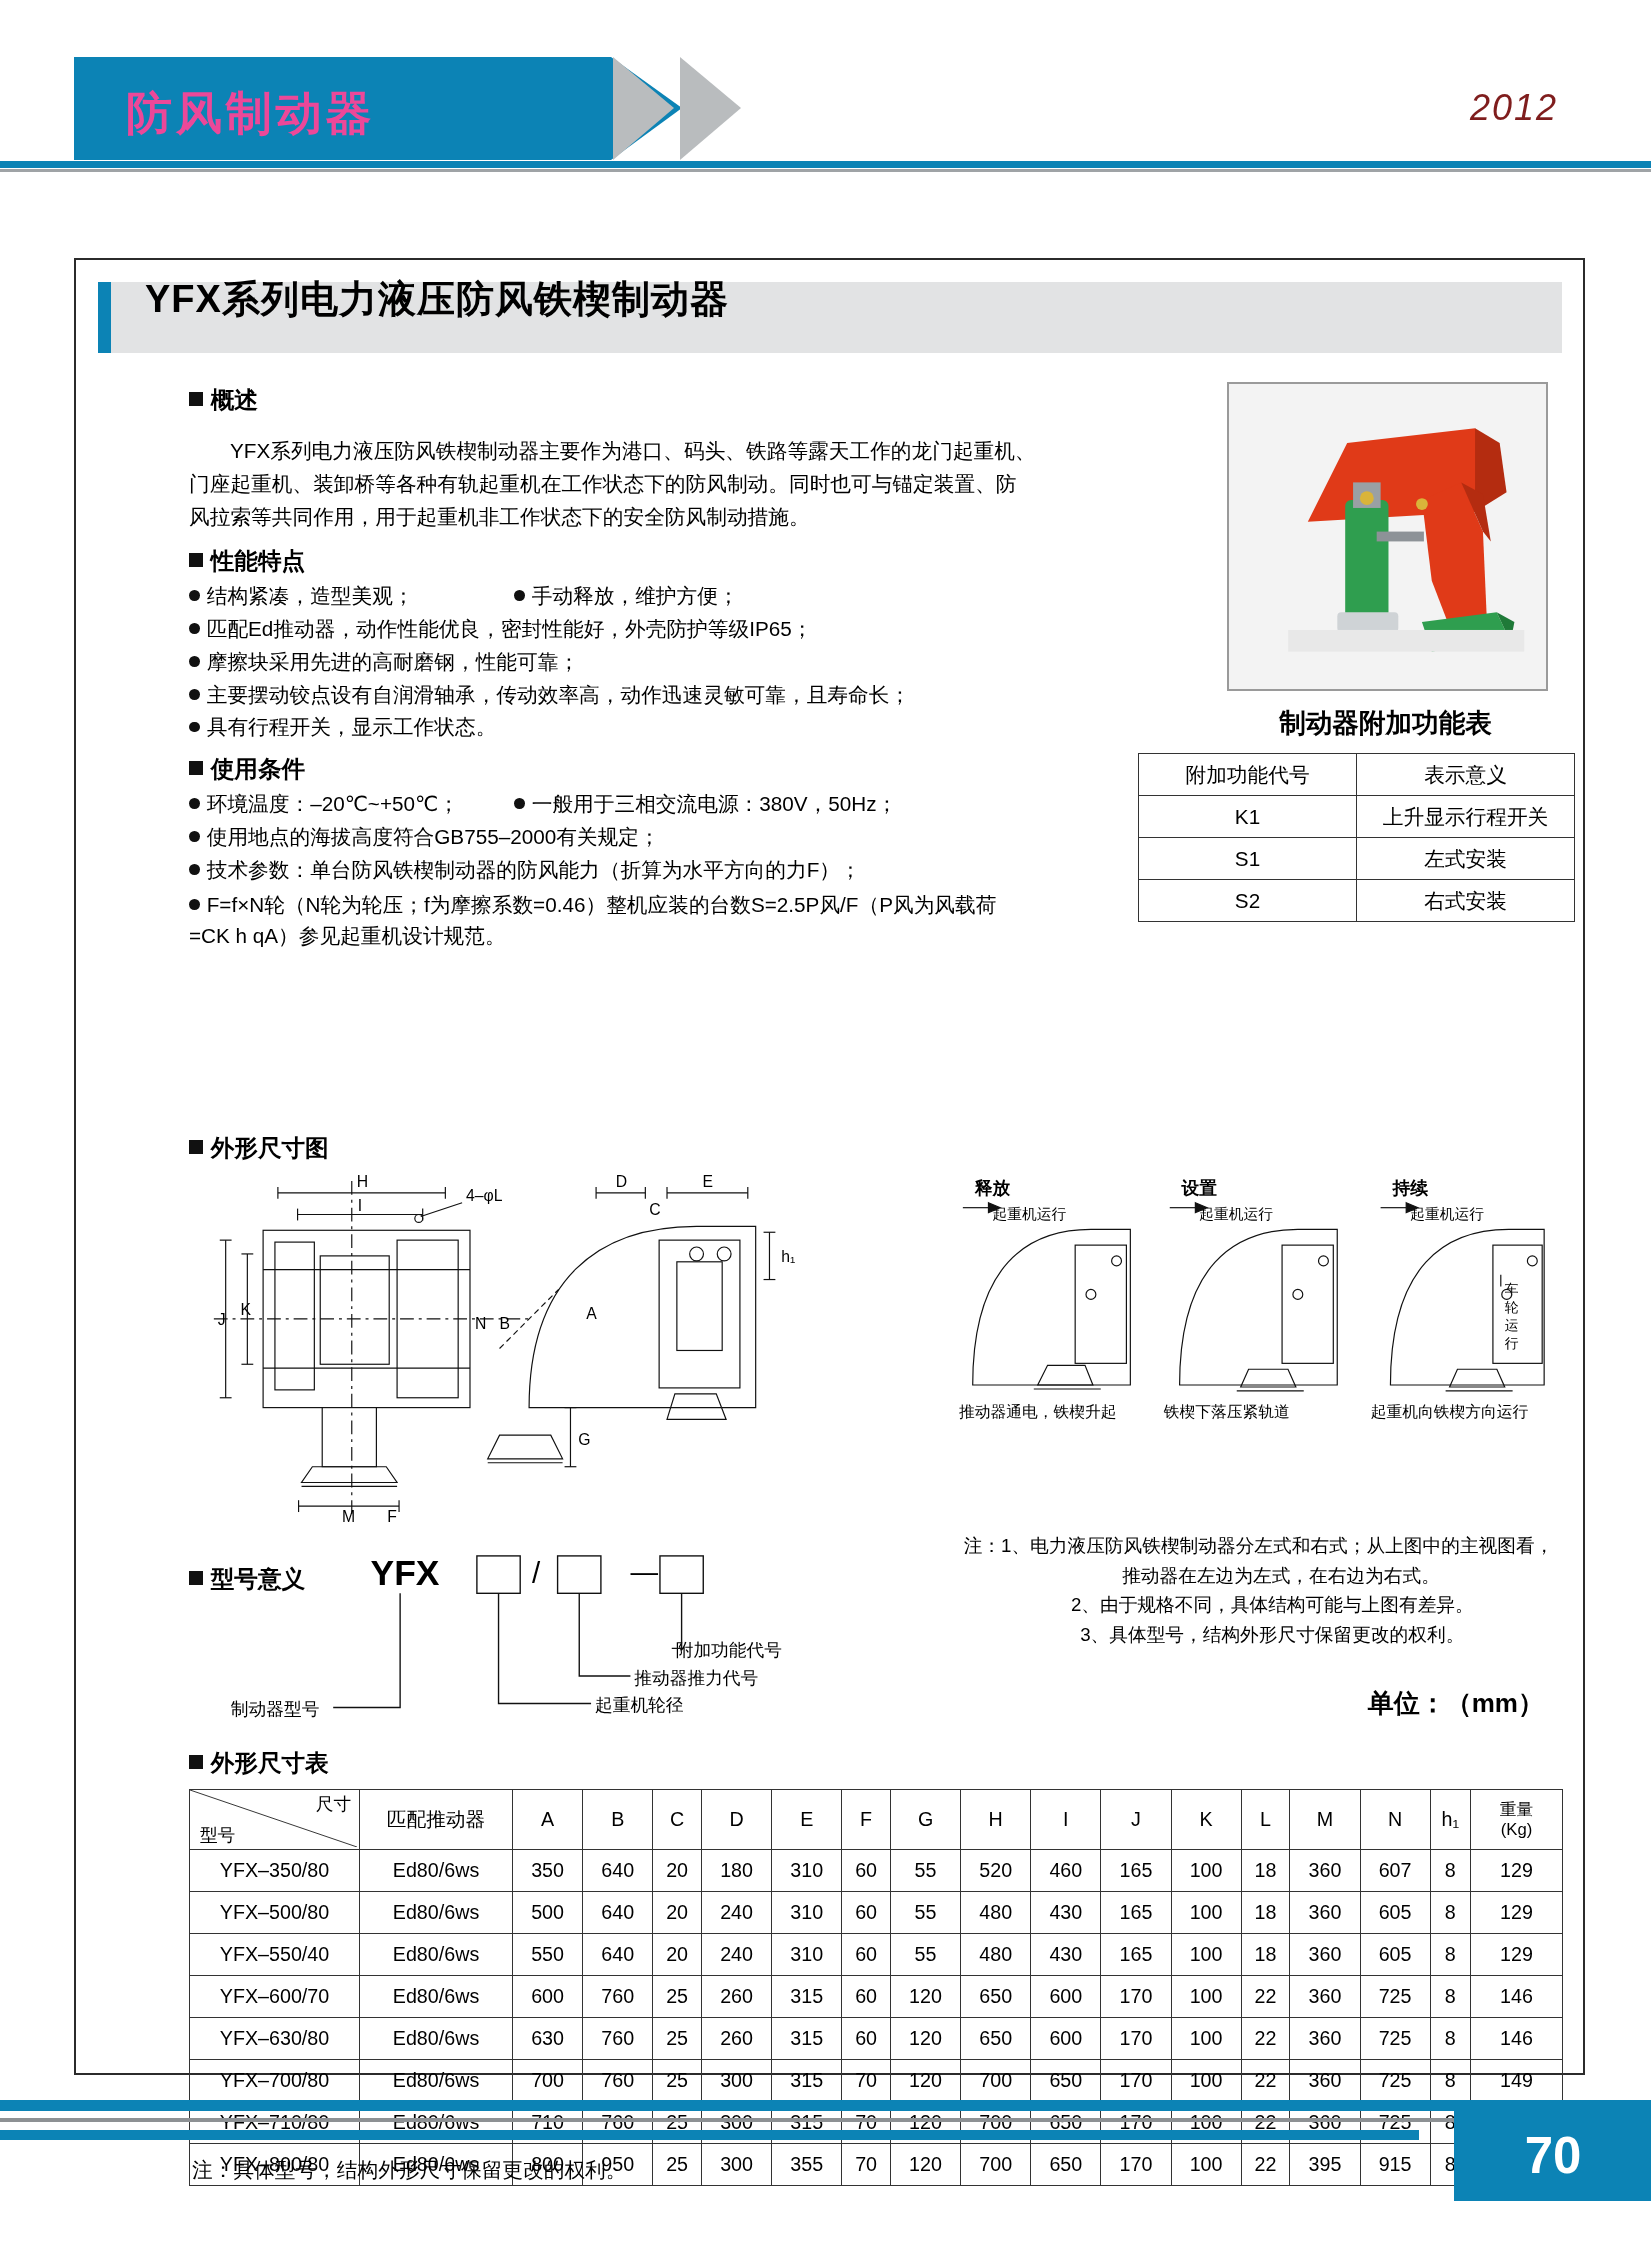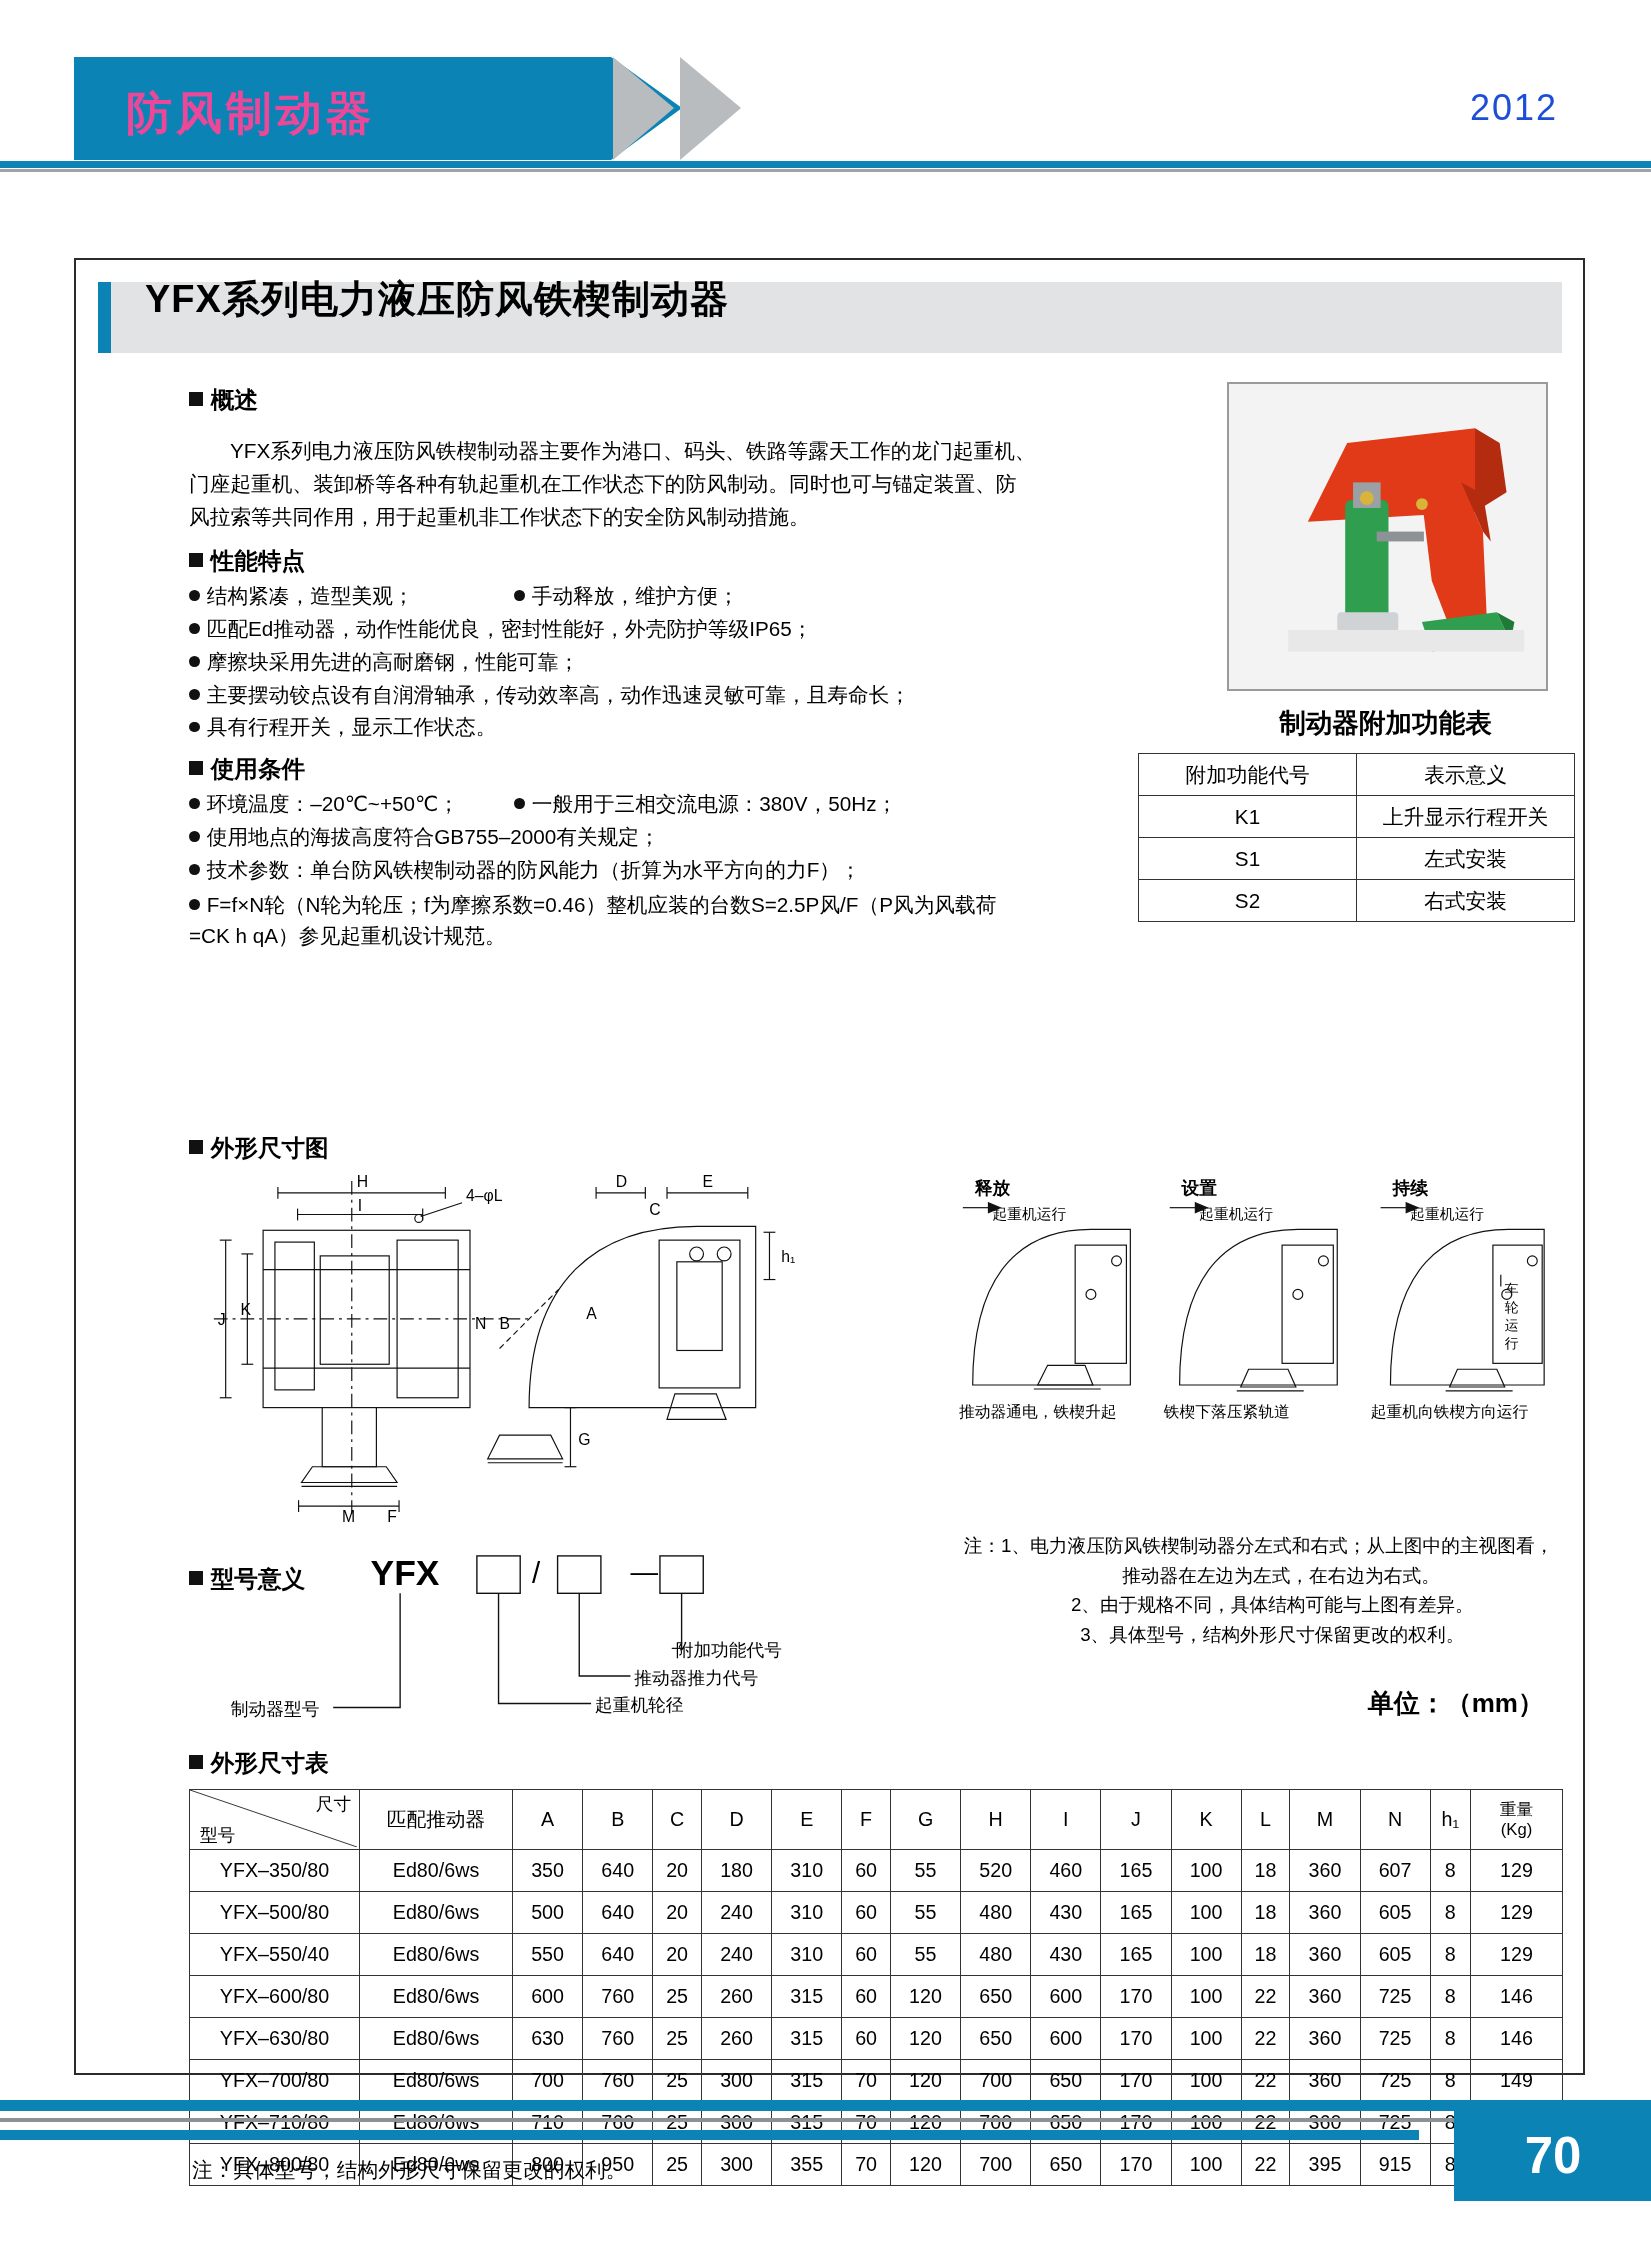--- a/index.html
+++ b/index.html
@@ -7,21 +7,21 @@
   .page{position:relative;width:1652px;height:2257px;overflow:hidden;}
 
   
   .header{position:absolute;left:0;top:57px;width:1652px;height:103px;background:#ffffff;}
   .hdr-blue{position:absolute;left:74px;top:0;width:537px;height:103px;background:#0c83b5;}
   .hdr-blue-arrow{position:absolute;left:611px;top:0;width:0;height:0;border-top:51px solid transparent;border-bottom:52px solid transparent;border-left:71px solid #0c83b5;}
   .hdr-title{position:absolute;left:126px;top:25.6px;font-size:46px;font-weight:bold;color:#ec4899;letter-spacing:3.9px;}
   .chev{position:absolute;top:0;width:0;height:0;border-top:51px solid transparent;border-bottom:52px solid transparent;border-left:61px solid #b9bcbe;}
   .chev1{left:613px;}
   .chev2{left:680px;}
-  .hdr-year{position:absolute;right:94px;top:29.6px;font-size:36px;color:#1d4ed8;letter-spacing:2px;}
+  .hdr-year{position:absolute;right:94px;top:29.6px;font-size:36px;color:#7f1d1d;letter-spacing:2px;font-style:italic;}
   .hdr-rule{position:absolute;left:0;top:161px;width:1652px;height:6.9px;background:#0c83b5;}
   .hdr-rule2{position:absolute;left:0;top:169px;width:1652px;height:3px;background:#9fa3a6;}
 
   
   .frame{position:absolute;left:74px;top:258px;width:1507px;height:1813px;border:2px solid #2b2b2b;background:#fff;}
 
   .title-band{position:absolute;left:21.7px;top:21.7px;width:1464px;height:71px;background:#e2e3e4;}
   .title-band .bar{position:absolute;left:0;top:0;width:13.8px;height:71px;background:#0c83b5;}
   .doc-title{position:absolute;left:69px;top:13.8px;font-size:38px;font-weight:bold;letter-spacing:1px;}
 
@@ -420,21 +420,21 @@
             <td>430</td>
             <td>165</td>
             <td>100</td>
             <td>18</td>
             <td>360</td>
             <td>605</td>
             <td>8</td>
             <td>129</td>
           </tr>
           <tr>
-            <td>YFX–600/80</td>
+            <td>YFX–600/70</td>
             <td>Ed80/6ws</td>
             <td>600</td>
             <td>760</td>
             <td>25</td>
             <td>260</td>
             <td>315</td>
             <td>60</td>
             <td>120</td>
             <td>650</td>
             <td>600</td>

